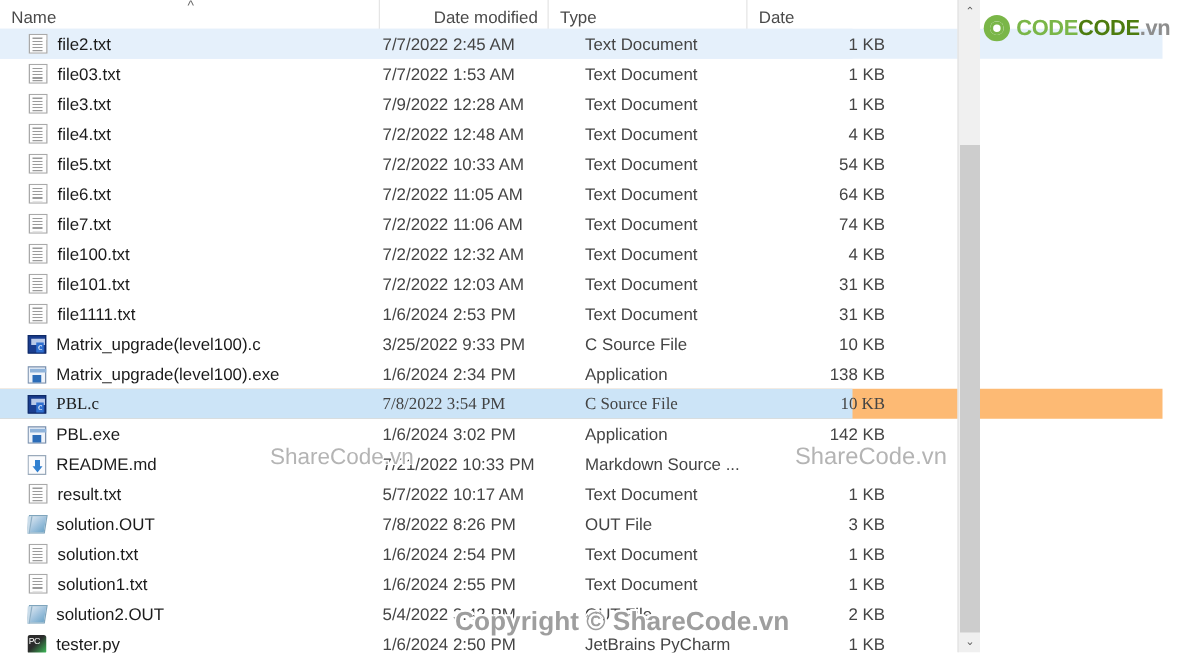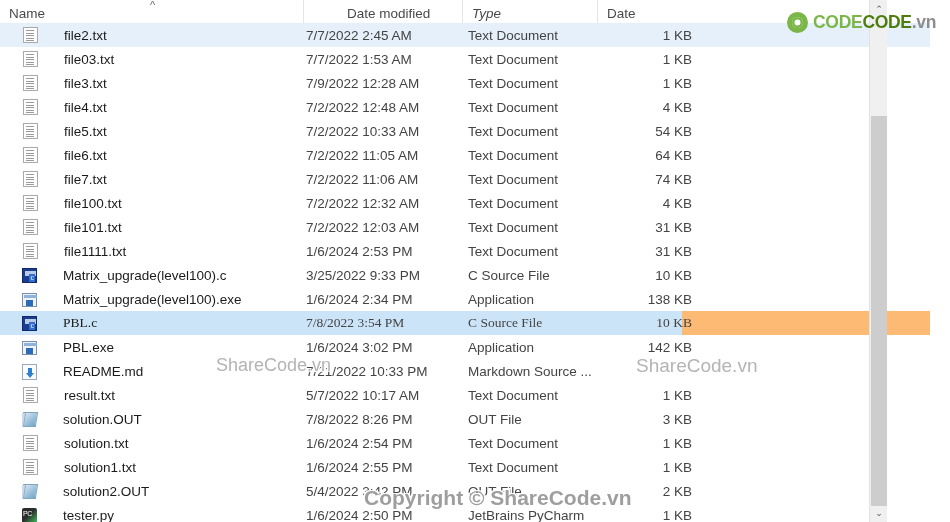--- a/index.html
+++ b/index.html
@@ -4,21 +4,21 @@
 <style>
   * { box-sizing: border-box; margin: 0; padding: 0; }
   html, body {
     width: 950px; height: 522px;
     background: #ffffff;
     font-family: "Liberation Sans", sans-serif;
     overflow: hidden;
   }
   #app {
     position: relative;
-    width: 887px; height: 522px;
+    width: 784px; height: 522px;
     background: #ffffff;
   }
 
   
   .col-header {
     position: absolute; top: 0; left: 0;
     width: 686px; height: 28px;
     background: #ffffff;
     border-bottom: 1px solid #e5e5e5;
   }
@@ -55,33 +55,33 @@
     width: 682px; height: 24px;
     pointer-events: none;
   }
   .row.hovered .rowbg { background: #e5f0fb; }
   .row.selected .rowbg { background: #cce4f7; }
   .row { background: transparent; }
 
   .cell { position: relative; z-index: 2; }
   .c-name {
     position: absolute; left: 22px;
-    display: flex; align-items: center; gap: 26px;
+    display: flex; align-items: center; gap: 8px;
     width: 275px; overflow: hidden; white-space: nowrap;
   }
   .c-date {
     position: absolute; left: 306px; width: 150px;
     color: #444; white-space: nowrap;
   }
   .c-type {
     position: absolute; left: 468px; width: 125px;
     color: #444; white-space: nowrap; overflow: hidden;
   }
   .c-size {
-    position: absolute; left: 572px; width: 120px;
+    position: absolute; left: 588px; width: 120px;
     text-align: right; color: #444; white-space: nowrap;
   }
 
   
   .ico { width: 15px; height: 17px; flex: 0 0 15px; position: relative; }
 
   .ico-txt {
     background: #fdfdfd;
     border: 1px solid #a9a9a9;
     width: 13px; height: 16px;
@@ -259,21 +259,21 @@
 <div id="app">
 
   <div class="col-header">
     <div class="col first" style="left:0; width:303px;">
       <span>Name</span>
       <span class="sort-chevron">^</span>
     </div>
     <div class="col" style="left:303px; width:159px;padding-left:43px;">
       <span>Date modified</span>
     </div>
-    <div class="col" style="left:462px; width:135px;font-style:italic;">
+    <div class="col" style="left:438px; width:135px;">
       <span>Type</span>
     </div>
     <div class="col" style="left:597px; width:89px;">
       <span>Date</span>
     </div>
   </div>
 
   <div class="list" id="file-list">
       <div class="row hovered">
         <div class="rowbg"></div>

